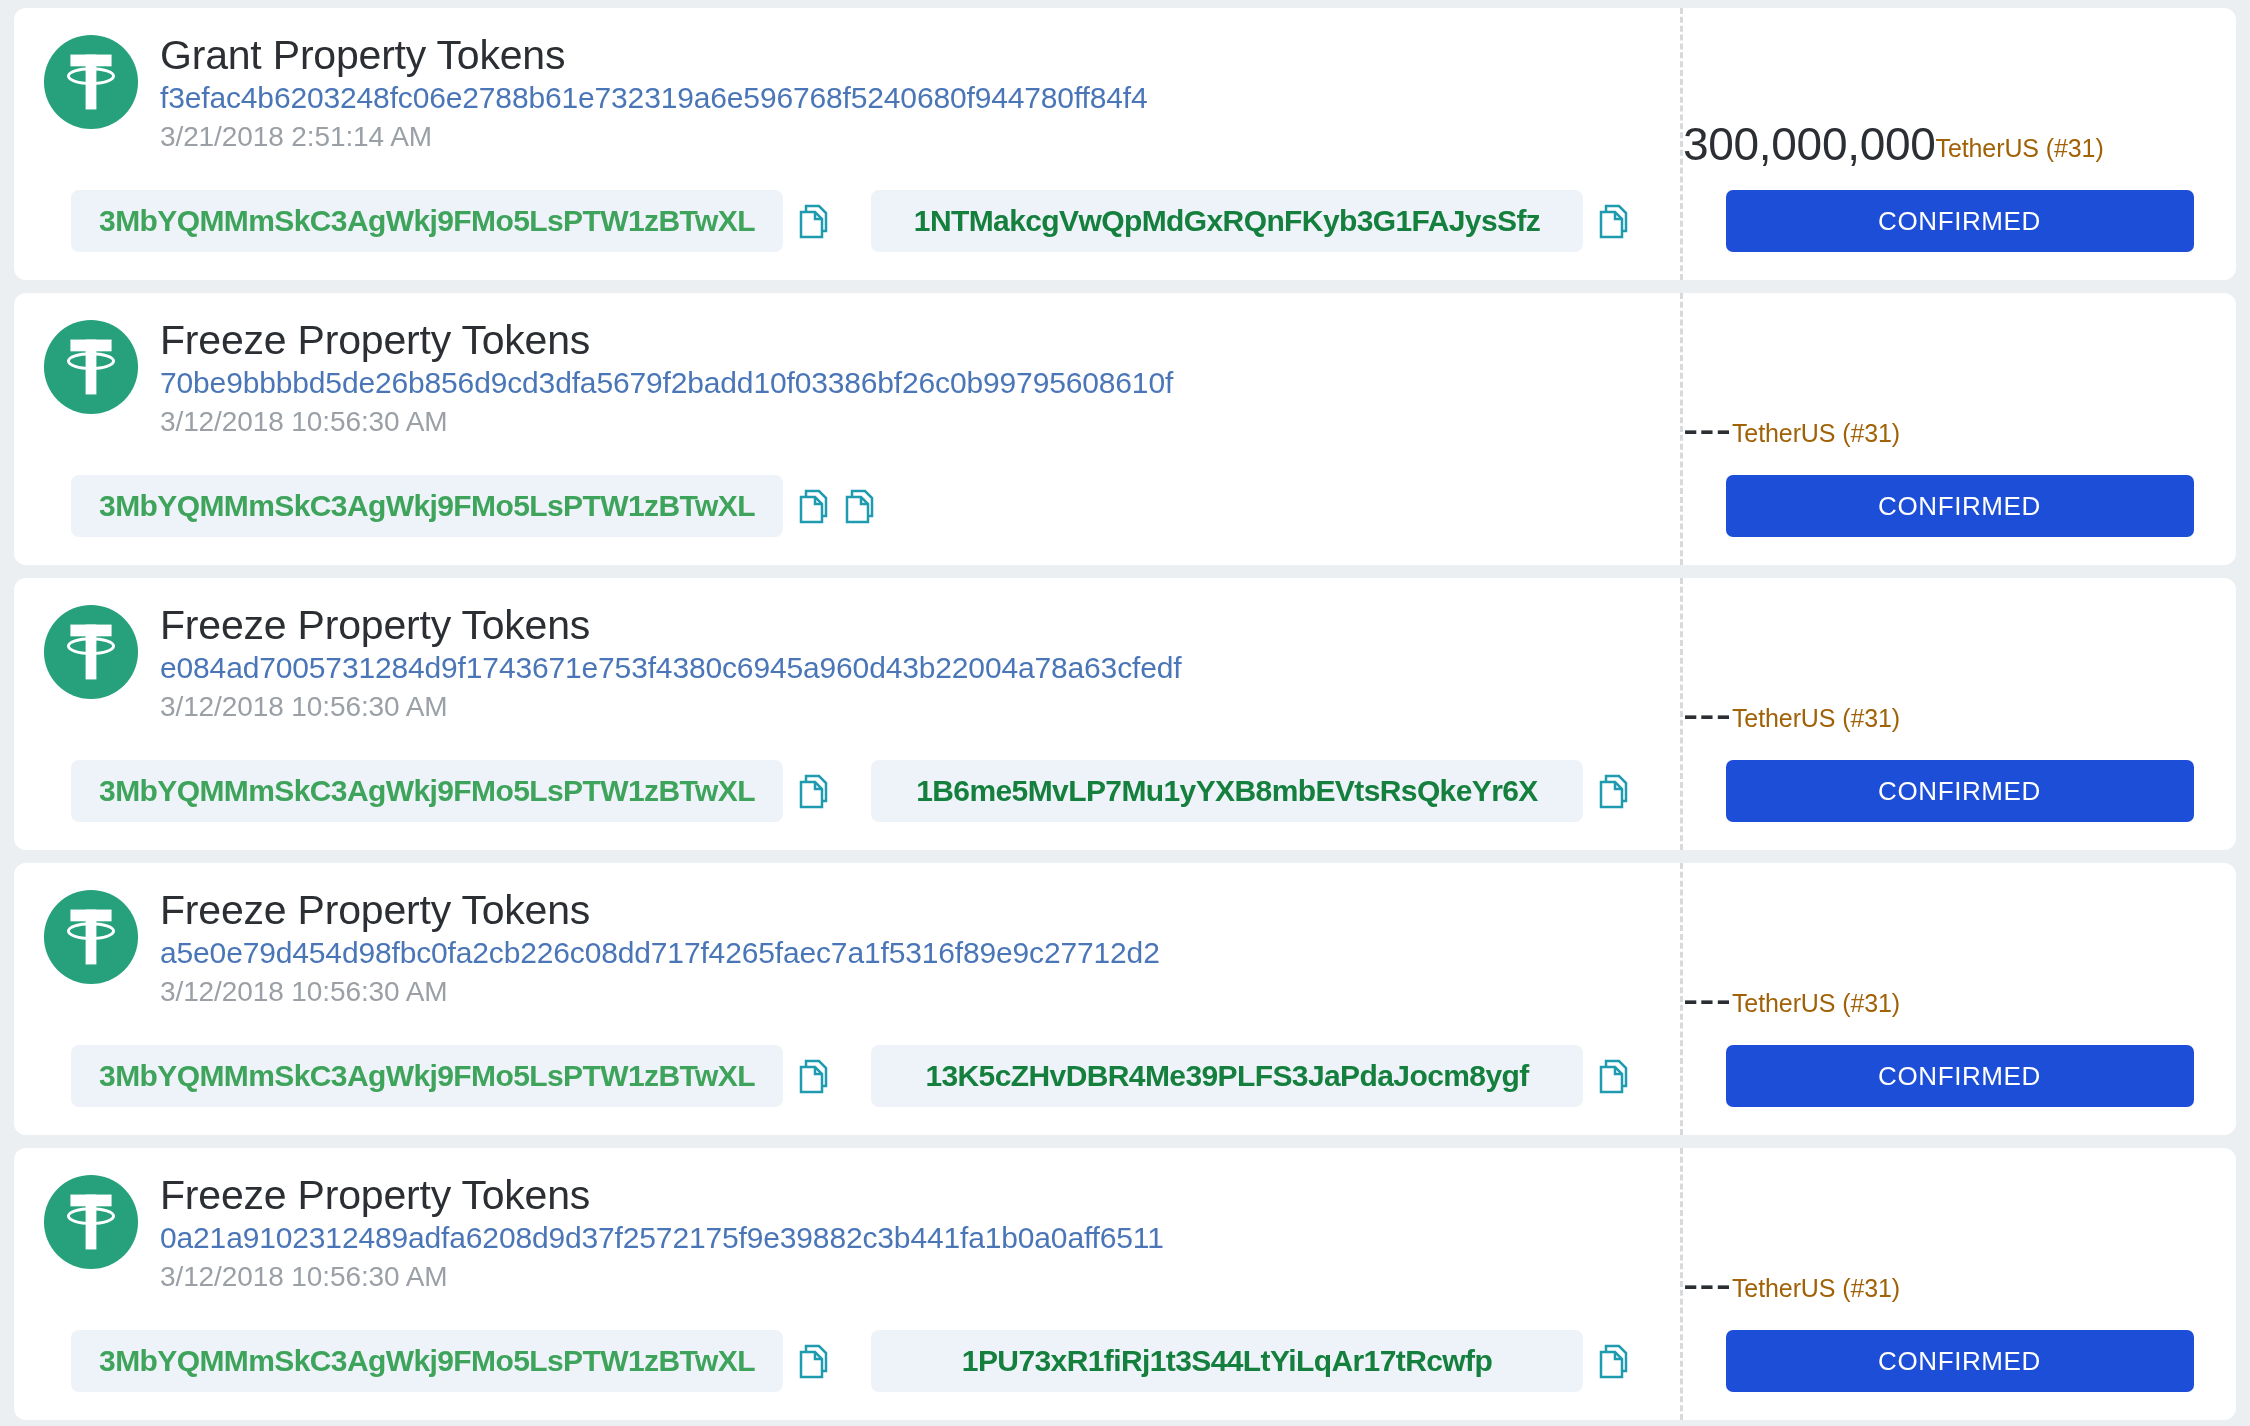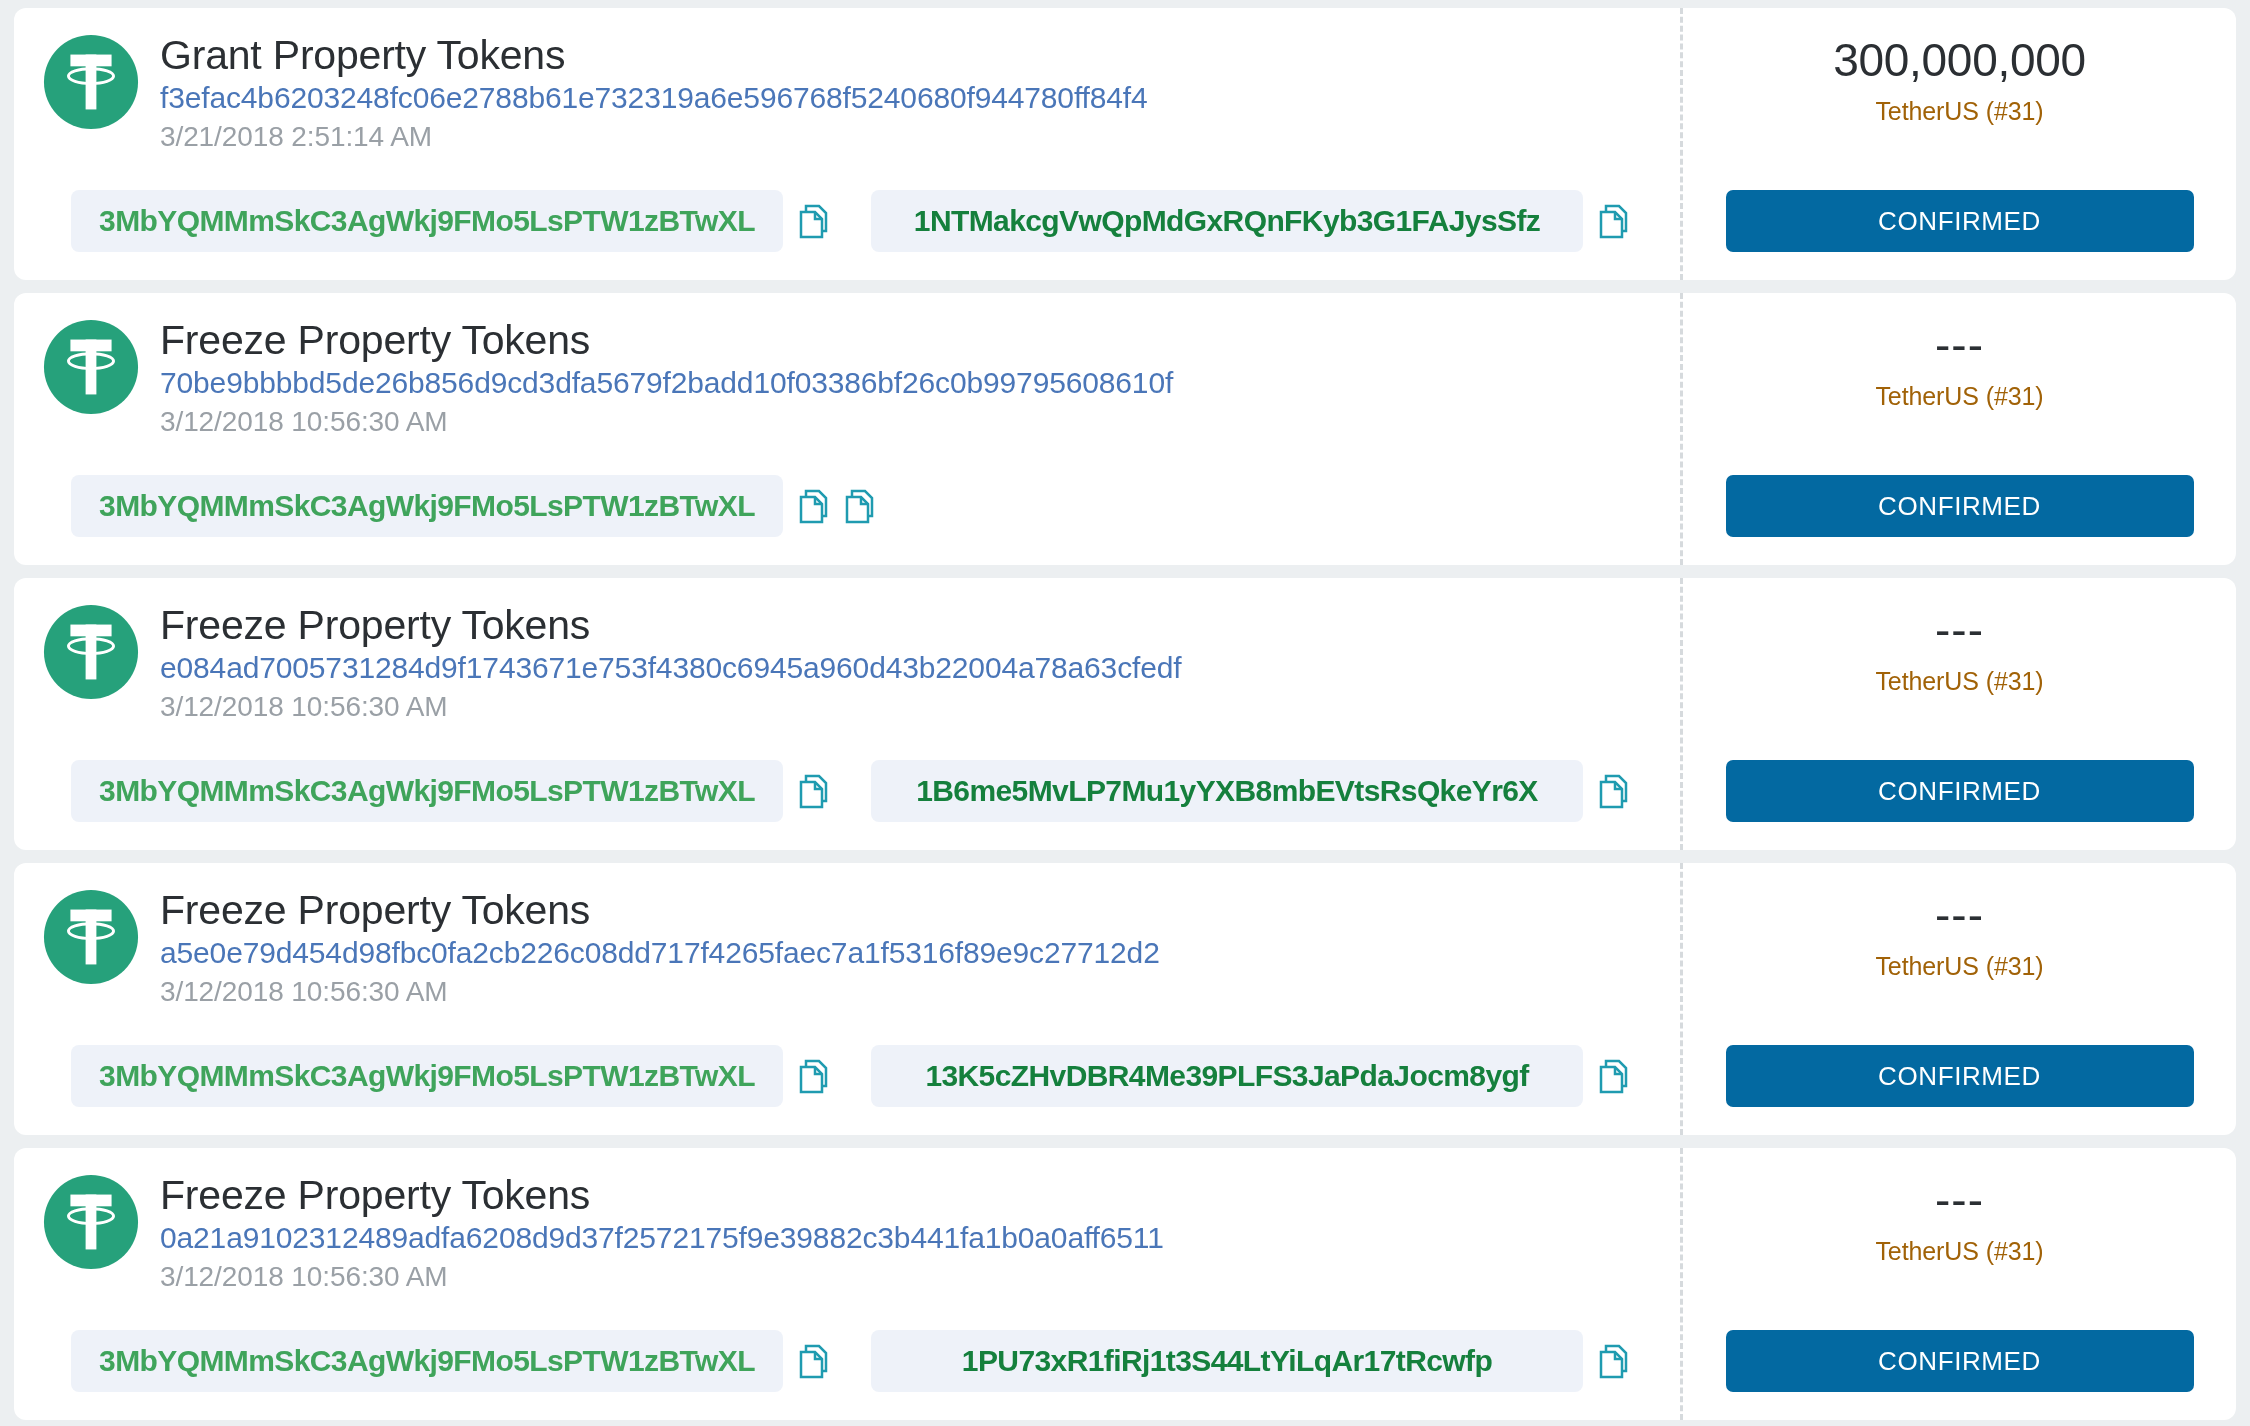--- a/index.html
+++ b/index.html
@@ -128,24 +128,23 @@
     margin-left: 16px;
     cursor: pointer;
   }
   .copy-icon svg { display: block; width: 30px; height: 36px; }
 
   
   .card-right {
     flex: 1 1 auto;
     position: relative;
     display: flex;
-    flex-direction: column;
+    flex-direction: row;
     align-items: center;
     border-left: 3px dashed #d6dadd;
-    padding-top: 24px;
   }
 
   .amount {
     font-size: 46px;
     line-height: 56px;
     font-weight: 400;
     color: #2b2f33;
     letter-spacing: -0.3px;
   }
   .amount.dashes {
@@ -161,21 +160,21 @@
     letter-spacing: -0.1px;
   }
 
   .status-btn {
     position: absolute;
     left: 50%;
     transform: translateX(-50%);
     bottom: 28px;
     width: 468px;
     height: 62px;
-    background: #0369a1;
+    background: #1d4ed8;
     border: none;
     border-radius: 7px;
     color: #ffffff;
     font-family: "Liberation Sans", sans-serif;
     font-size: 26px;
     letter-spacing: 0.6px;
     font-weight: 400;
     cursor: pointer;
     display: flex;
     align-items: center;

